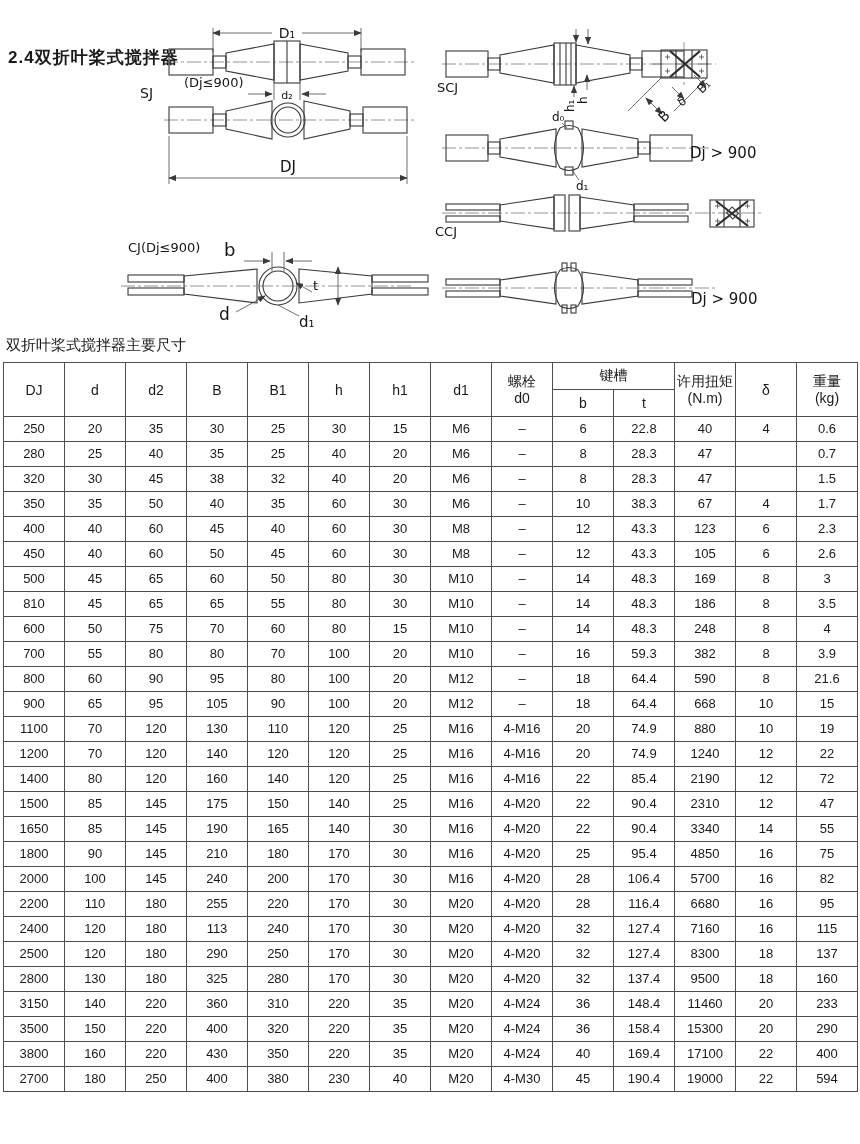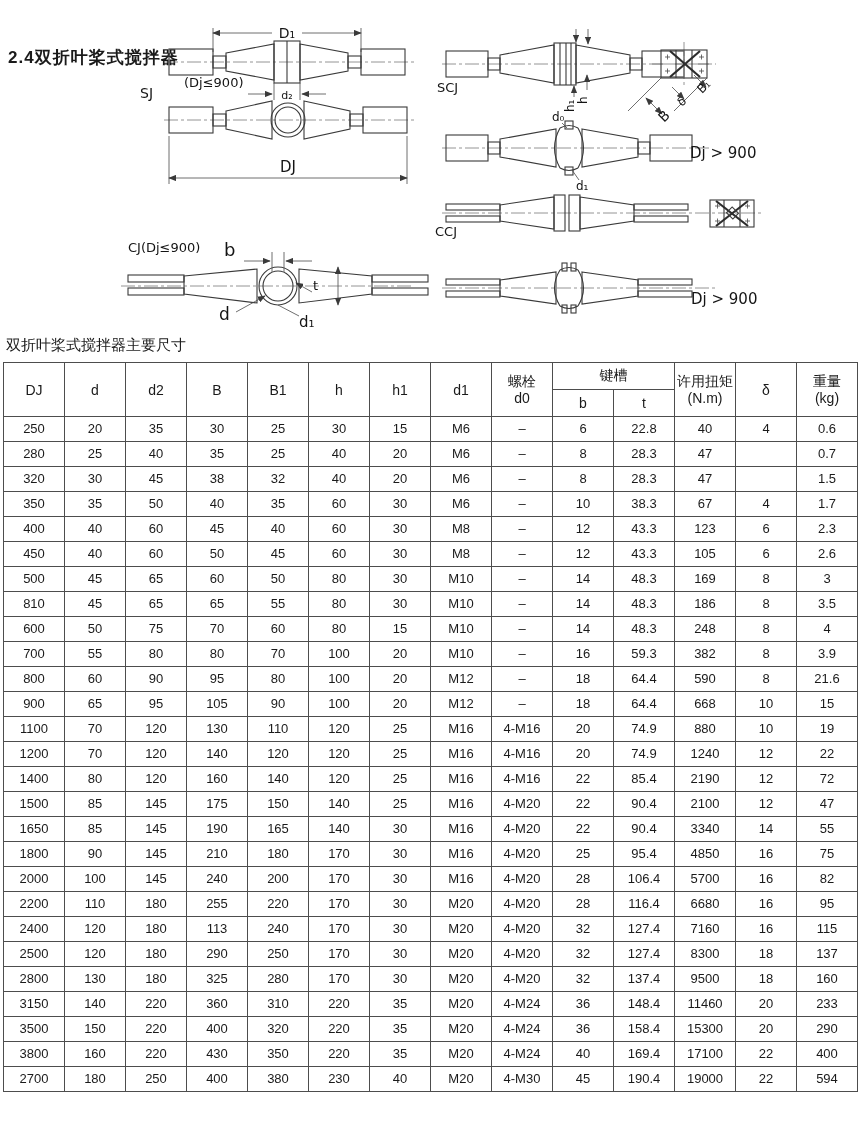--- a/index.html
+++ b/index.html
@@ -499,21 +499,21 @@
           <td>85</td>
           <td>145</td>
           <td>175</td>
           <td>150</td>
           <td>140</td>
           <td>25</td>
           <td>M16</td>
           <td>4-M20</td>
           <td>22</td>
           <td>90.4</td>
-          <td>2100</td>
+          <td>2310</td>
           <td>12</td>
           <td>47</td>
         </tr>
         <tr>
           <td>1650</td>
           <td>85</td>
           <td>145</td>
           <td>190</td>
           <td>165</td>
           <td>140</td>

